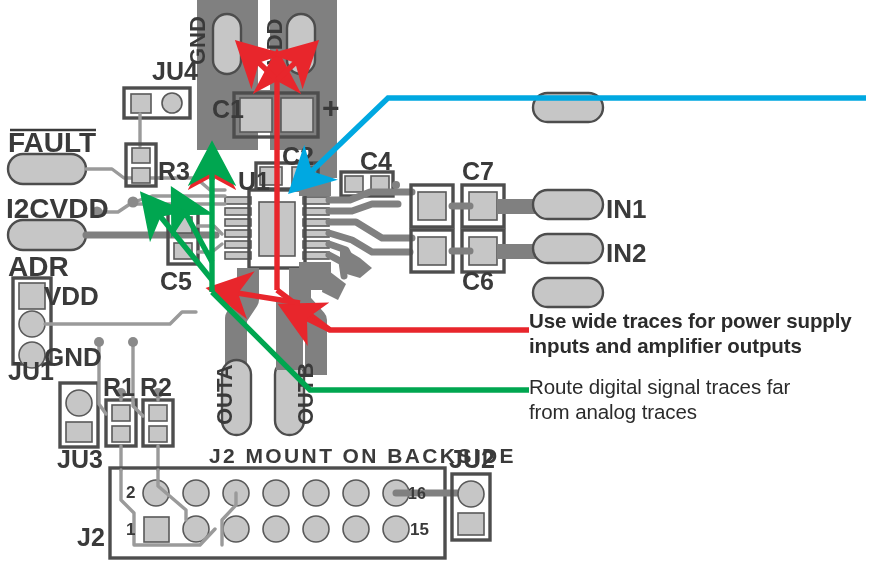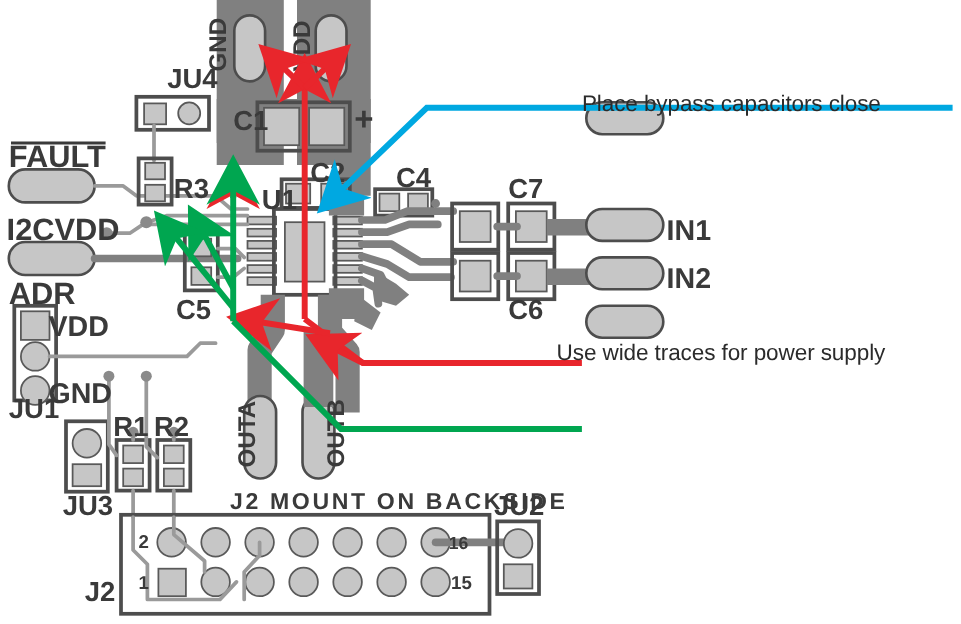--- a/index.html
+++ b/index.html
@@ -3,21 +3,21 @@
 <meta charset="utf-8">
 <style>
   html,body{margin:0;padding:0;background:#ffffff;}
   body{width:874px;height:567px;overflow:hidden;
        font-family:"Liberation Sans", sans-serif;}
   #stage{position:relative;width:874px;height:567px;background:#fff;}
   #pcb{position:absolute;left:0;top:0;width:874px;height:567px;}
   .callout{position:absolute;font-family:"Liberation Sans",sans-serif;
            font-size:20.5px;color:#2b2b2b;line-height:1.22;letter-spacing:-0.1px;}
   #co-blue{left:529px;top:82px;width:336px;}
-  #co-red{left:506px;top:308px;width:342px;}
+  #co-red{left:529px;top:308px;width:342px;font-weight:bold;}
   #co-green{left:529px;top:374px;width:330px;}
 </style>
 </head>
 <body>
 
 <div id="stage">
 
   <svg id="pcb" viewBox="0 0 874 567" xmlns="http://www.w3.org/2000/svg">
     <defs>
       <style>
@@ -306,21 +306,25 @@
       <path class="arrowgreen" d="M212,262 L186,214" marker-end="url(#mgreen)"></path>
       <path class="arrowgreen" d="M212,280 L160,216" marker-end="url(#mgreen)"></path>
     </g>
 
     <g>
       <path class="arrowblue" d="M866,98 L388,98 L311,172" marker-end="url(#mblue)"></path>
     </g>
   </svg>
 
   <div class="callout" id="co-blue">
-    <div>Place bypass capacitors close</div>
   </div>
 
   <div class="callout" id="co-red">
     <div>Use wide traces for power supply</div>
+    <div>inputs and amplifier outputs</div>
   </div>
 
+  <div class="callout" id="co-green">
+    <div>Route digital signal traces far</div>
+    <div>from analog traces</div>
+  </div>
 
 </div>
 
 </body></html>

